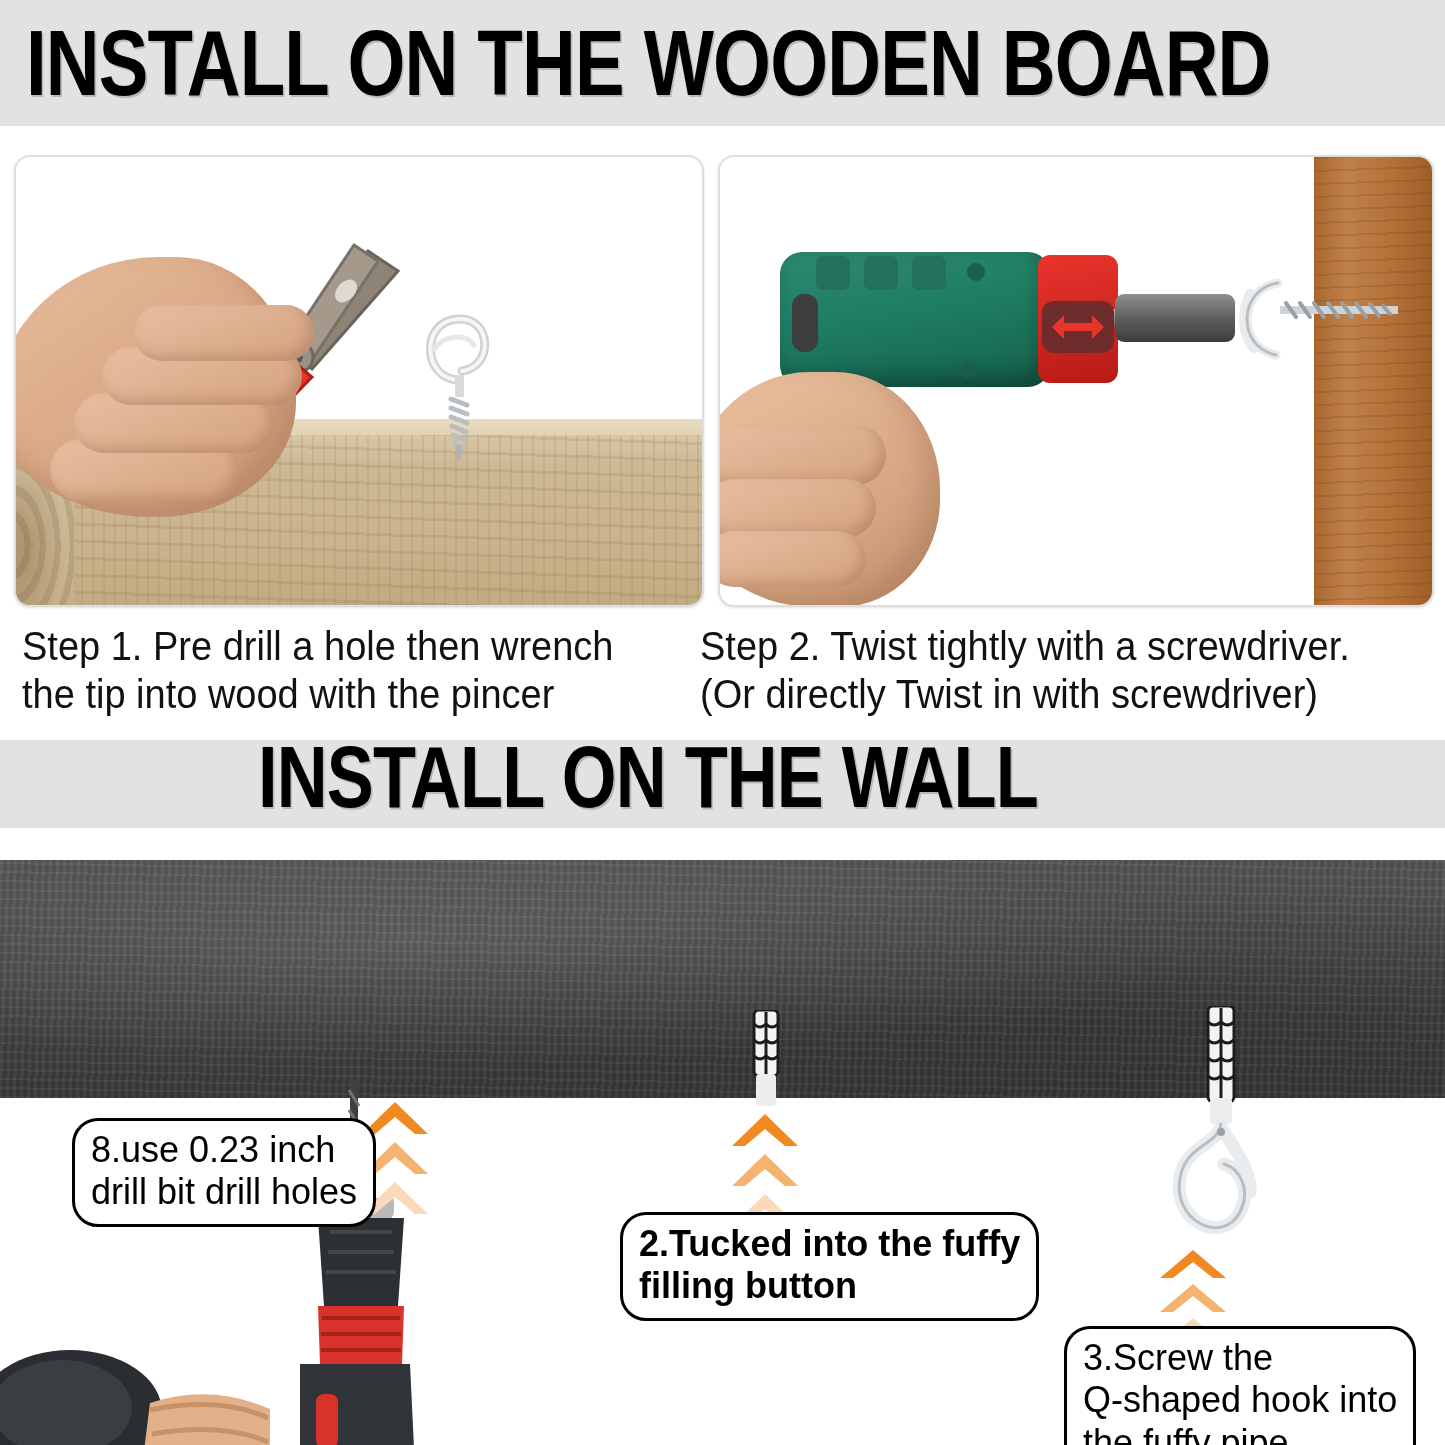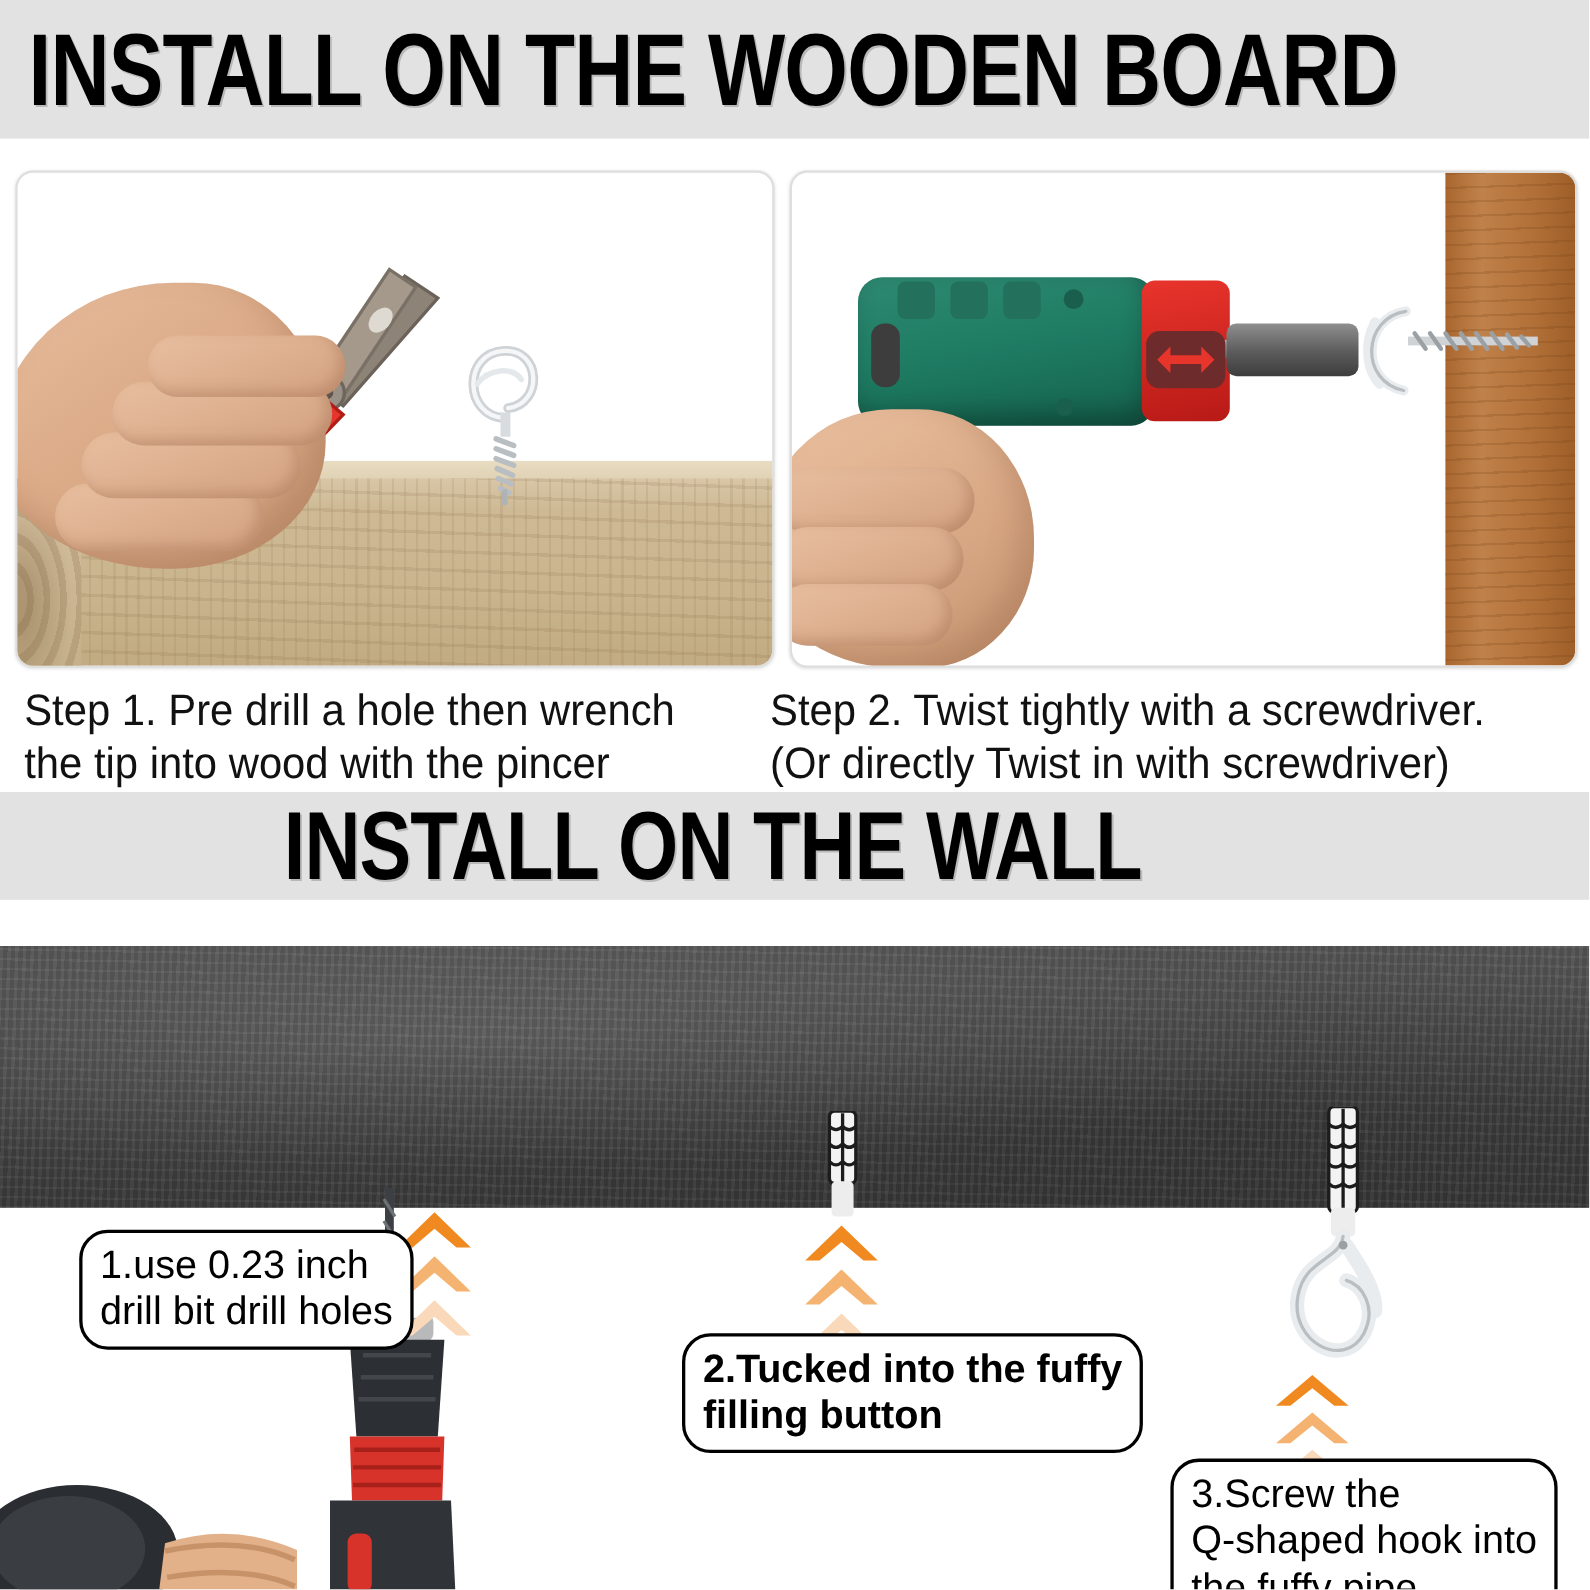--- a/index.html
+++ b/index.html
@@ -9,21 +9,21 @@
 
   
   .band{position:absolute;left:0;width:1445px;background:#e2e2e2;
         display:flex;align-items:center;}
   .band-title{font-weight:bold;color:#000;letter-spacing:-1px;
       font-family:"Liberation Sans","DejaVu Sans",sans-serif;
       transform:scaleX(.80);transform-origin:left center;white-space:nowrap;
       text-shadow:2px 2px 0 rgba(150,150,150,.55);}
   #band1{top:0;height:126px;}
   #band1 .band-title{font-size:93px;margin-left:26px;}
-  #band2{top:720px;height:98px;}
+  #band2{top:740px;height:88px;align-items:flex-end;}
   #band2 .band-title{font-size:88px;margin-left:258px;}
 
   
   .panel{position:absolute;background:#fff;border:2px solid #dedede;border-radius:16px;
          overflow:hidden;box-shadow:0 1px 3px rgba(0,0,0,.12);}
   #panel1{left:14px;top:155px;width:686px;height:448px;}
   #panel2{left:718px;top:155px;width:712px;height:448px;}
 
   
   .beam{position:absolute;left:-12px;top:278px;width:716px;height:190px;
@@ -300,21 +300,21 @@
     <path d="M35 42 L68 74 L55 74 L35 57 L15 74 L2 74 Z" fill="#F5B372"></path>
     <path d="M35 82 L68 114 L55 114 L35 97 L15 114 L2 114 Z" fill="#FAD9BB"></path>
   </svg>
 
   <svg class="chev-group" style="left:1158px;top:1248px;width:70px;height:100px;" viewBox="0 0 70 100">
     <path d="M35 2 L68 30 L55 30 L35 14 L15 30 L2 30 Z" fill="#F08A20"></path>
     <path d="M35 36 L68 64 L55 64 L35 48 L15 64 L2 64 Z" fill="#F5B372"></path>
     <path d="M35 70 L68 98 L55 98 L35 82 L15 98 L2 98 Z" fill="#FAD9BB"></path>
   </svg>
 
-  <div class="callout" id="callout1">1.use 0.23 inch
+  <div class="callout" id="callout1">8.use 0.23 inch
 drill bit drill holes</div>
   <div class="callout" id="callout2">2.Tucked into the fuffy
 filling button</div>
   <div class="callout" id="callout3">3.Screw the
 Q-shaped hook into
 the fuffy pipe</div>
 
 </div>
 
 </body></html>

